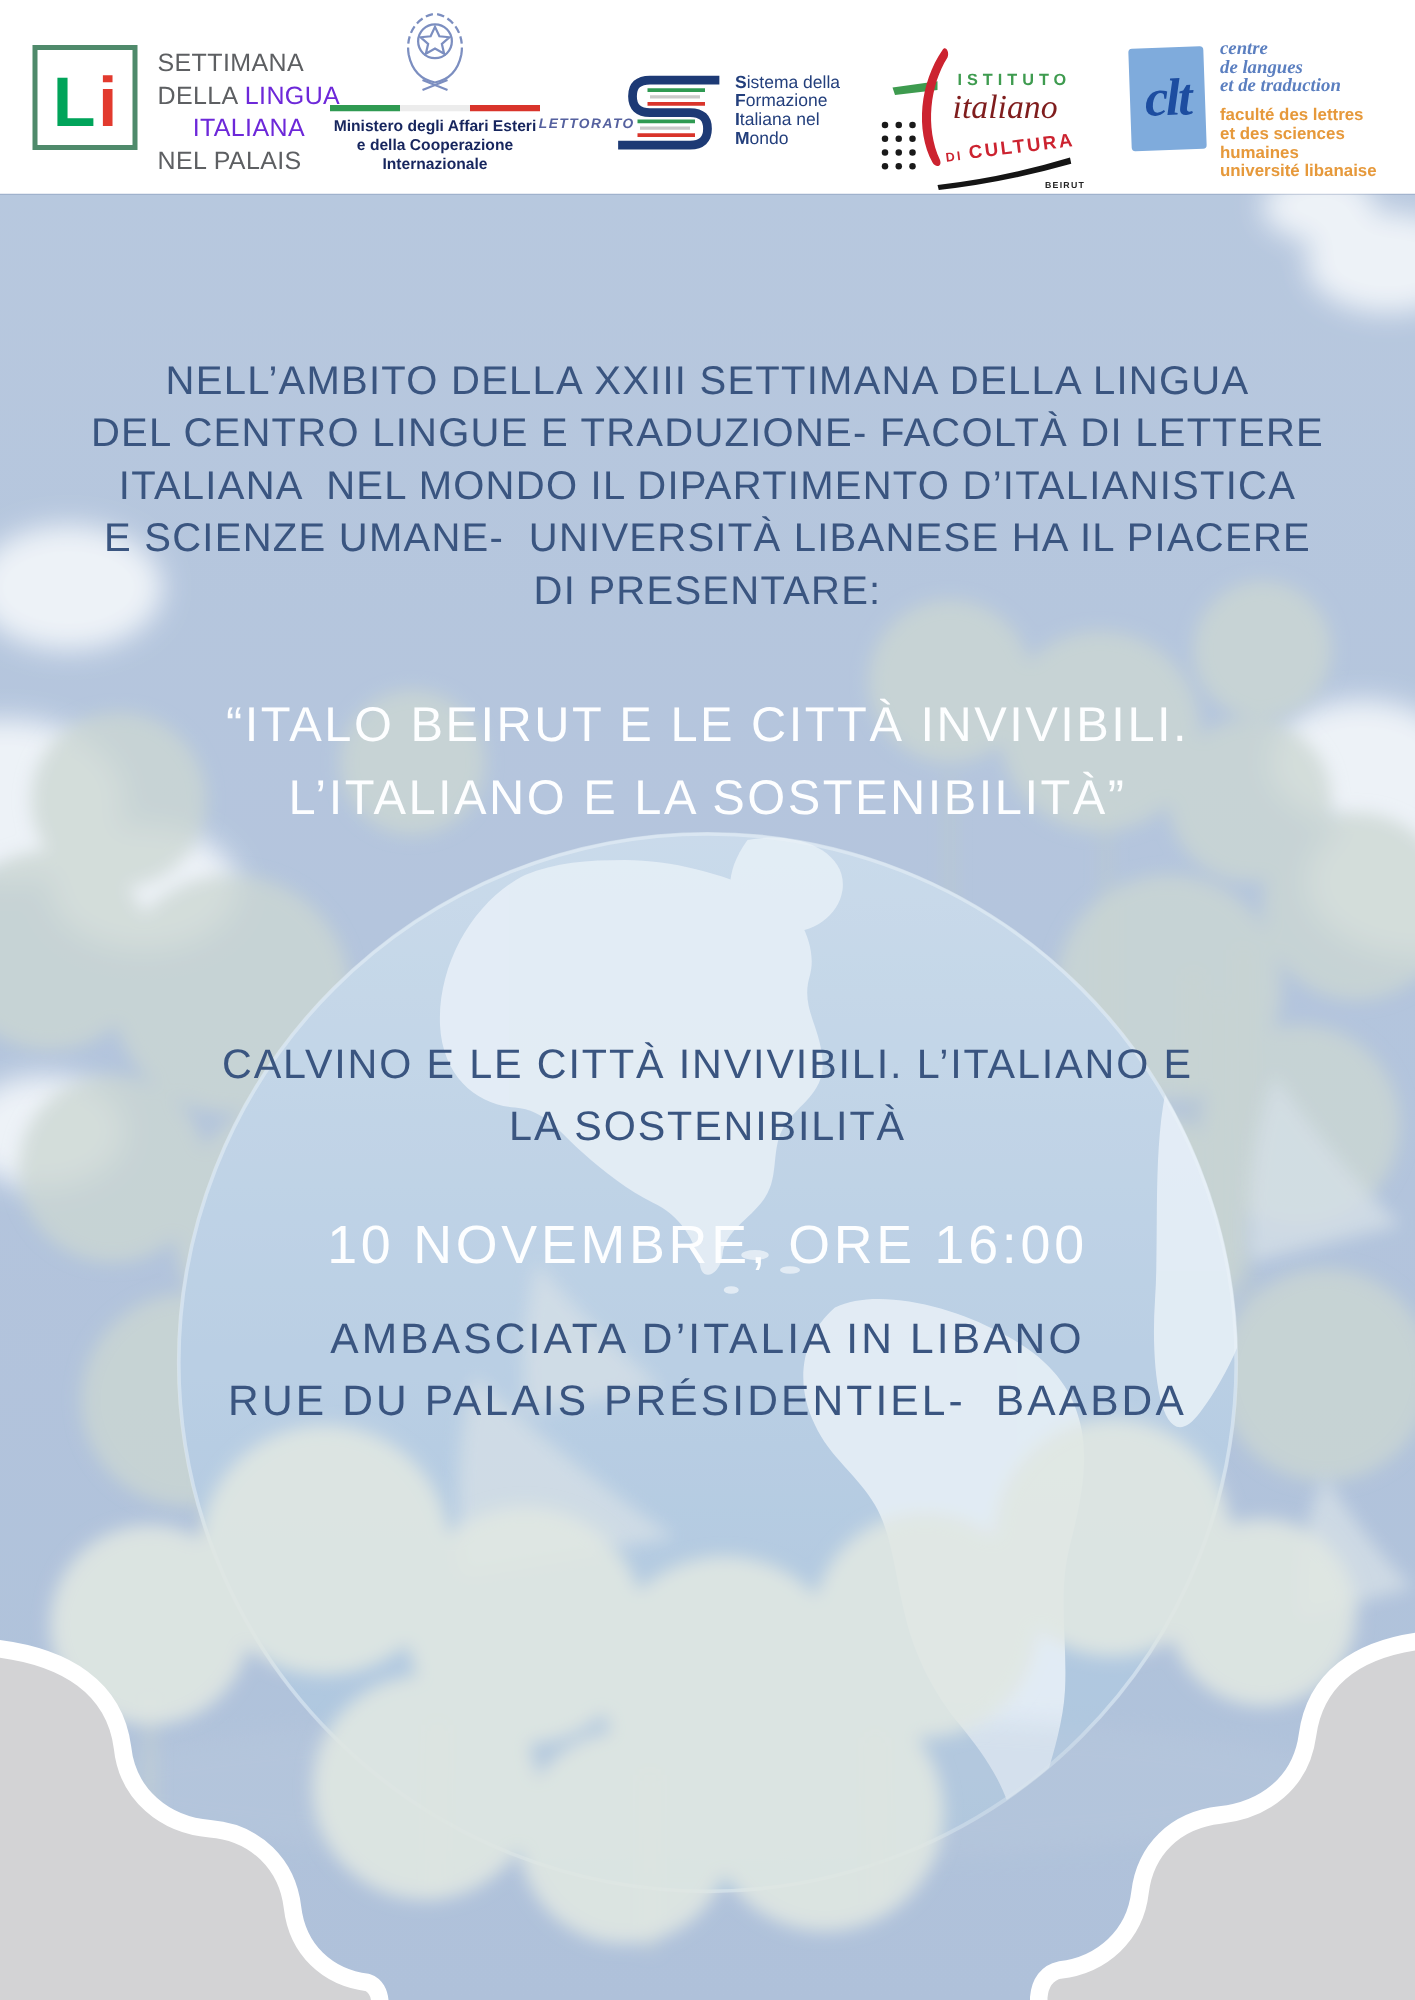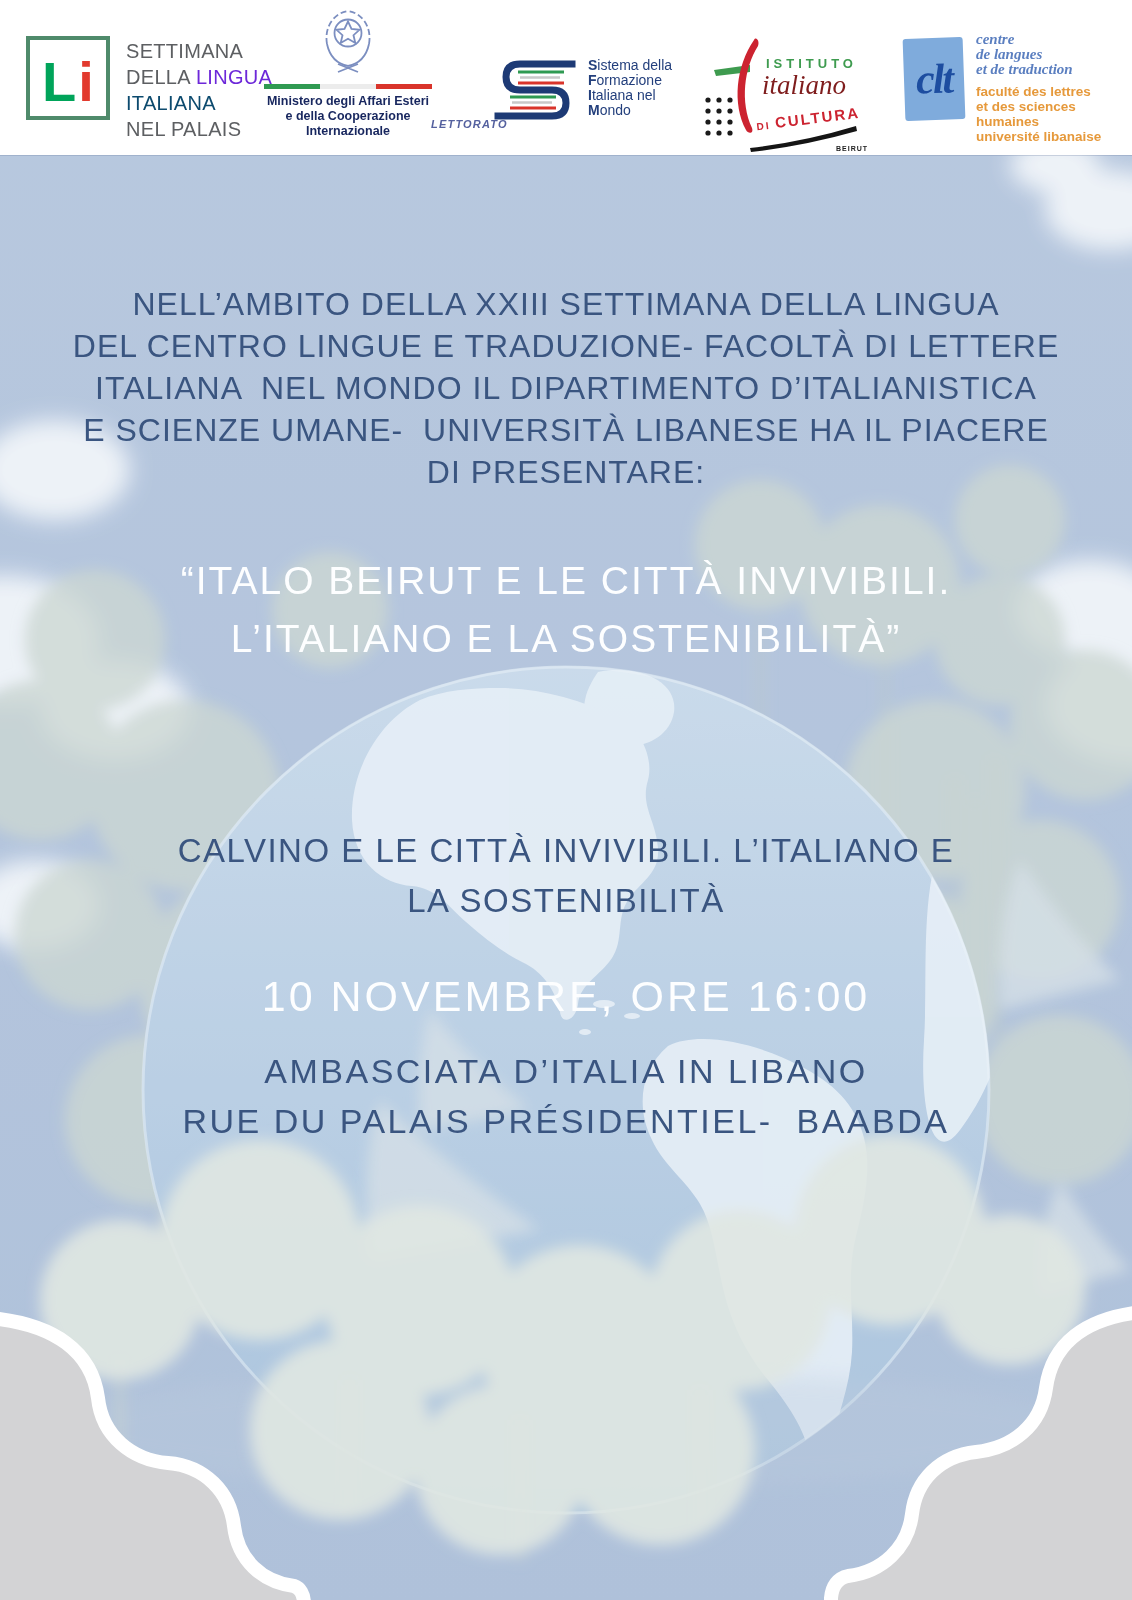--- a/index.html
+++ b/index.html
@@ -17,31 +17,31 @@
     box-shadow:0 1px 0 rgba(90,110,150,.25);
   }
   .hblock{position:absolute;}
   
   .li-box{position:absolute;left:26px;top:36px;width:84px;height:84px;border:4px solid #4f8a6b;
     display:flex;align-items:flex-end;justify-content:center;gap:2px;box-sizing:border-box;padding-bottom:6px;}
   .li-l{font-size:56px;font-weight:600;color:#00a45a;line-height:1;}
   .li-i{font-size:56px;font-weight:600;color:#e23a2e;line-height:1;}
   .li-text{position:absolute;left:126px;top:38px;font-size:20px;line-height:26px;color:#5d5f62;letter-spacing:.3px;}
   .li-text .green{color:#6d28d9;margin-left:5px;}
-  .li-text .red{color:#0c4a6e;}
+  .li-text .red{color:#6d28d9;text-align:center;}
   
   .min{position:absolute;left:248px;top:4px;width:200px;text-align:center;}
   .min svg{display:block;margin:2px auto 0;}
   .flag{display:flex;width:168px;height:5px;margin:6px auto 5px;}
   .flag i{flex:1;}
   .fg{background:#2f9a52;} .fw{background:#ececec;} .fr{background:#d9342b;}
   .min-l{font-size:12.5px;font-weight:700;color:#17265e;line-height:15px;}
   
   .lettorato{position:absolute;left:431px;top:93px;font-size:11px;font-weight:700;font-style:italic;
-    color:#55619f;letter-spacing:1.2px;margin-top:25px;}
+    color:#55619f;letter-spacing:1.2px;}
   .s-svg{position:absolute;left:494px;top:56px;}
   .sistema{position:absolute;left:588px;top:58px;font-size:14px;line-height:15px;color:#233f7c;}
   .sistema b{font-weight:700;}
   
   .iic{position:absolute;left:688px;top:26px;width:185px;height:132px;}
   .iic svg{position:absolute;left:0;top:0;}
   .iic-1{position:absolute;left:78px;top:30px;font-size:13px;font-weight:600;color:#3e9b4f;letter-spacing:4px;}
   .iic-2{position:absolute;left:74px;top:44px;font-size:27px;font-style:italic;font-family:"Liberation Serif",serif;color:#7f1d1d;}
   .iic-3{position:absolute;left:68px;top:84px;font-size:15px;font-weight:700;color:#cc2330;letter-spacing:2px;transform:rotate(-7deg);}
   .iic-3 .di{font-size:10px;}

